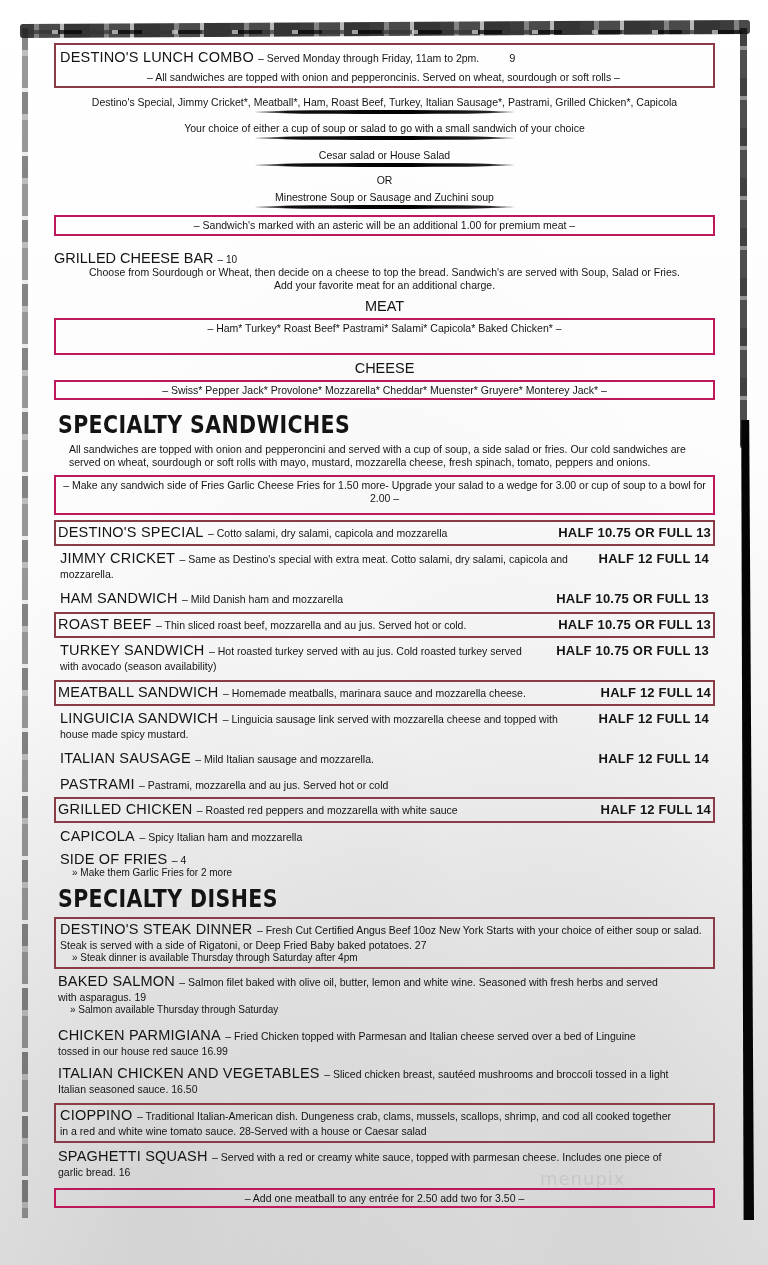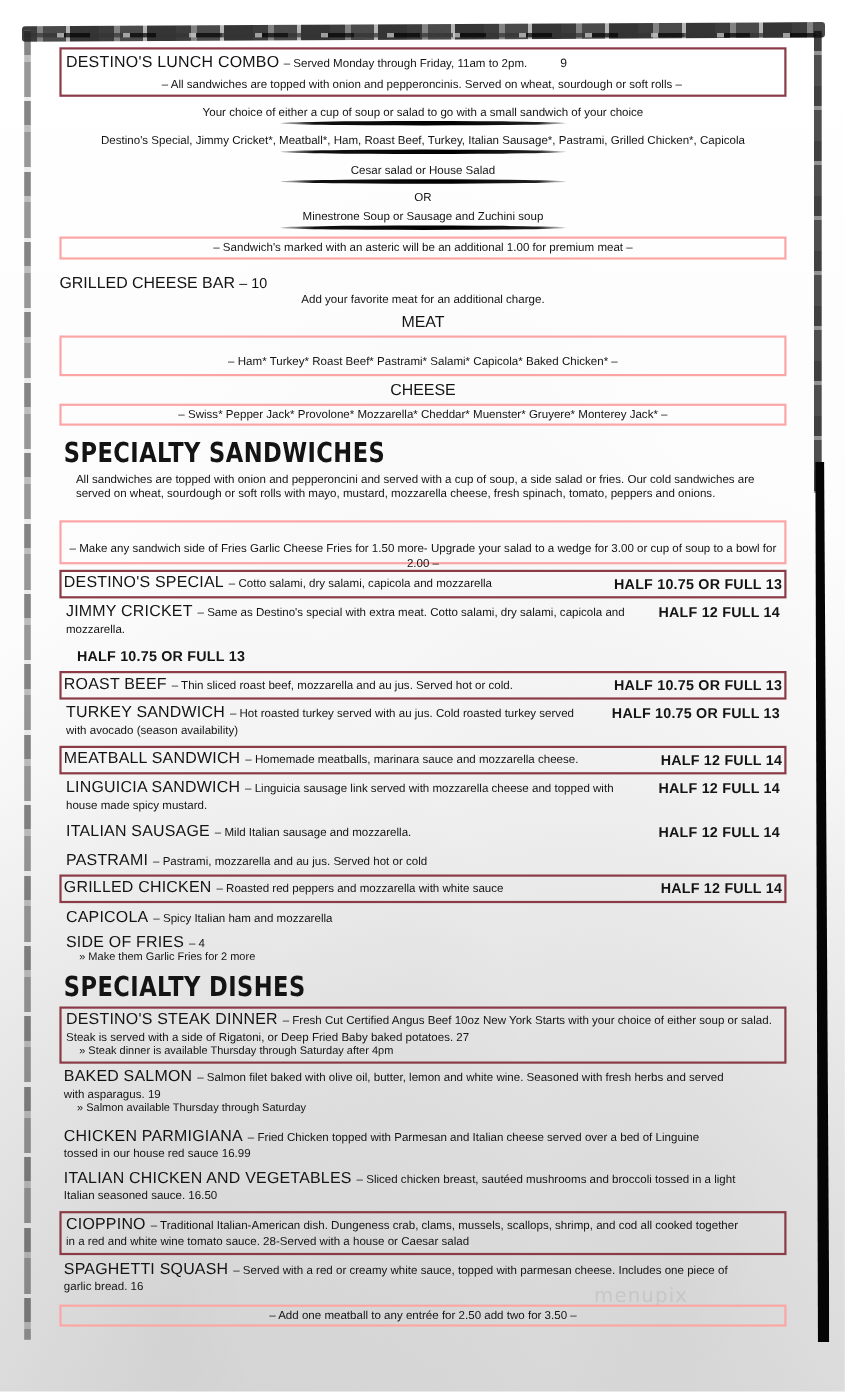--- a/index.html
+++ b/index.html
@@ -43,21 +43,21 @@
   }
   .watermark {
     position: absolute; left: 540px; top: 1168px;
     font-size: 18px; letter-spacing: 1px; color: rgba(150,150,150,0.25);
     font-family: "DejaVu Sans", sans-serif;
   }
 
   .content { position: absolute; left: 54px; top: 43px; width: 661px; }
 
   .box-red { border: 2px solid #8a3b45; }
-  .box-black { border: 2px solid #fca5a5; }
+  .box-black { border: 2px solid #be185d; }
   .center { text-align: center; }
   .name { font-size: 14.5px; letter-spacing: 0.2px; text-align: center; }
   .desc { font-size: 10.5px; }
   .sub { font-size: 10.5px; }
   .dash { font-size: 10.5px; }
 
   
   .lunch { padding: 4px 6px 4px 4px; height: 45px; }
   .lunch .row1 { display: flex; align-items: baseline; }
   .lunch .price { margin-left: 30px; font-size: 11px; }
@@ -67,35 +67,35 @@
   .brush-line::after {
     content: ""; position: absolute; left: 50%; transform: translateX(-50%);
     bottom: 0; width: 260px; height: 4px;
     background: linear-gradient(90deg, rgba(0,0,0,.2), #111 12%, #000 60%, #222 90%, rgba(0,0,0,.1));
     border-radius: 50%;
   }
 
   .premium-note { height: 21px; margin-top: 6px; line-height: 17px; }
 
   .grill-title { margin-top: 14px; font-size: 14.5px; }
-  .grill-title .p { font-size: 13px; text-align: right; }
+  .grill-title .p { font-size: 10px; text-align: right; }
   .grill-desc { font-size: 10.5px; line-height: 13px; }
   .section-sub { font-size: 14.5px; margin-top: 6px; }
-  .meat-box { height: 37px; margin-top: 4px; padding-top: 16px; }
+  .meat-box { height: 37px; margin-top: 4px; padding-top: 2px; }
   .meat-box .more { font-size: 14px; margin-top: 1px; }
   .cheese-box { height: 20px; margin-top: 4px; line-height: 16px; }
 
   .heading {
     font-family: "DejaVu Sans", sans-serif; font-weight: bold;
     font-size: 25px; letter-spacing: 0.5px;
     transform: scaleX(0.82); transform-origin: left center;
     margin-left: 4px;
   }
   .intro { font-size: 10.5px; line-height: 12.5px; margin-left: 15px; margin-right: 20px; margin-top: 4px; }
-  .upgrade { margin-top: 18px; height: 40px; font-size: 10.5px; line-height: 12.5px; padding-top: 18px; }
+  .upgrade { margin-top: 7px; height: 40px; font-size: 10.5px; line-height: 12.5px; padding-top: 2px; }
 
   .item { display: flex; justify-content: space-between; align-items: flex-start; padding: 3px 2px; }
   .item .left { flex: 1; line-height: 14px; }
   .item .price { font-size: 13px; font-weight: bold; white-space: nowrap; margin-left: 10px; line-height: 16px; letter-spacing: .2px; }
   .item.plain { padding-left: 6px; padding-right: 6px; }
   .bullet { font-size: 10px; padding-left: 12px; line-height: 12px; }
 
   .dish { padding: 3px 4px; line-height: 14px; }
   .final { margin-top: 6px; height: 20px; line-height: 16px; }
 </style>
@@ -113,32 +113,33 @@
 
   <div class="lunch box-red">
     <div class="row1">
       <span class="name">DESTINO'S LUNCH COMBO</span>
       <span class="desc" style="margin-left:4px">– Served Monday through Friday, 11am to 2pm.</span>
       <span class="price">9</span>
     </div>
     <div class="note center">– All sandwiches are topped with onion and pepperoncinis. Served on wheat, sourdough or soft rolls –</div>
   </div>
 
+  <div class="center brush-line sub" style="margin-top:8px;"><span>Destino's Special, Jimmy Cricket*, Meatball*, Ham,  Roast Beef, Turkey, Italian Sausage*, Pastrami, Grilled Chicken*, Capicola</span></div>
   <div class="center brush-line sub" style="margin-top:8px; width:100%;"><span>Your choice of either a cup of soup or salad to go with a small sandwich of your choice</span></div>
-  <div class="center brush-line sub" style="margin-top:8px;"><span>Destino's Special, Jimmy Cricket*, Meatball*, Ham,  Roast Beef, Turkey, Italian Sausage*, Pastrami, Grilled Chicken*, Capicola</span></div>
   <div class="center brush-line sub" style="margin-top:9px;"><span>Cesar salad or House Salad</span></div>
   <div class="center sub" style="margin-top:7px;">OR</div>
   <div class="center brush-line sub" style="margin-top:5px;"><span>Minestrone Soup or Sausage and Zuchini soup</span></div>
 
   <div class="premium-note box-black center dash">– Sandwich's marked with an asteric will be an additional 1.00 for premium meat –</div>
 
   <div class="grill-title">
     <span>GRILLED CHEESE BAR</span>
     <span class="p">– 10</span>
   </div>
+  <div class="grill-desc center">Choose from Sourdough or Wheat, then decide on a cheese to top the bread.  Sandwich's are served with Soup, Salad or Fries.</div>
   <div class="grill-desc center">Add your favorite meat for an additional charge.</div>
   <div class="section-sub center">MEAT</div>
   <div class="meat-box box-black center">
     <div class="dash">– Ham* Turkey* Roast Beef* Pastrami* Salami* Capicola* Baked Chicken* –</div>
   </div>
   <div class="section-sub center" style="margin-top:5px">CHEESE</div>
   <div class="cheese-box box-black center dash">– Swiss* Pepper Jack* Provolone* Mozzarella* Cheddar* Muenster* Gruyere* Monterey Jack* –</div>
 
   <div class="heading" style="margin-top:10px">SPECIALTY SANDWICHES</div>
   <div class="intro">All sandwiches are topped with onion and pepperoncini and served with a cup of soup, a side salad or fries.  Our cold sandwiches are served on wheat, sourdough or soft rolls with mayo, mustard, mozzarella cheese, fresh spinach, tomato, peppers and onions.</div>
@@ -146,20 +147,21 @@
 
   <div class="item box-red" style="margin-top:5px">
     <div class="left"><span class="name">DESTINO'S SPECIAL</span> <span class="desc">– Cotto salami, dry salami, capicola and mozzarella</span></div>
     <div class="price">HALF 10.75 OR FULL 13</div>
   </div>
   <div class="item plain" style="margin-top:2px">
     <div class="left" style="max-width:540px"><span class="name">JIMMY CRICKET</span> <span class="desc">– Same as Destino's special with extra meat.  Cotto salami, dry salami, capicola and mozzarella.</span></div>
     <div class="price">HALF 12 FULL 14</div>
   </div>
   <div class="item plain" style="margin-top:4px">
+    <div class="left"><span class="name">HAM SANDWICH</span> <span class="desc">– Mild Danish ham and mozzarella</span></div>
     <div class="price">HALF 10.75 OR FULL 13</div>
   </div>
   <div class="item box-red" style="margin-top:2px">
     <div class="left"><span class="name">ROAST BEEF</span> <span class="desc">– Thin sliced roast beef, mozzarella and au jus.  Served hot or cold.</span></div>
     <div class="price">HALF 10.75 OR FULL 13</div>
   </div>
   <div class="item plain" style="margin-top:2px">
     <div class="left" style="max-width:470px"><span class="name">TURKEY SANDWICH</span> <span class="desc">– Hot roasted turkey served with au jus.  Cold roasted turkey served with avocado (season availability)</span></div>
     <div class="price">HALF 10.75 OR FULL 13</div>
   </div>

